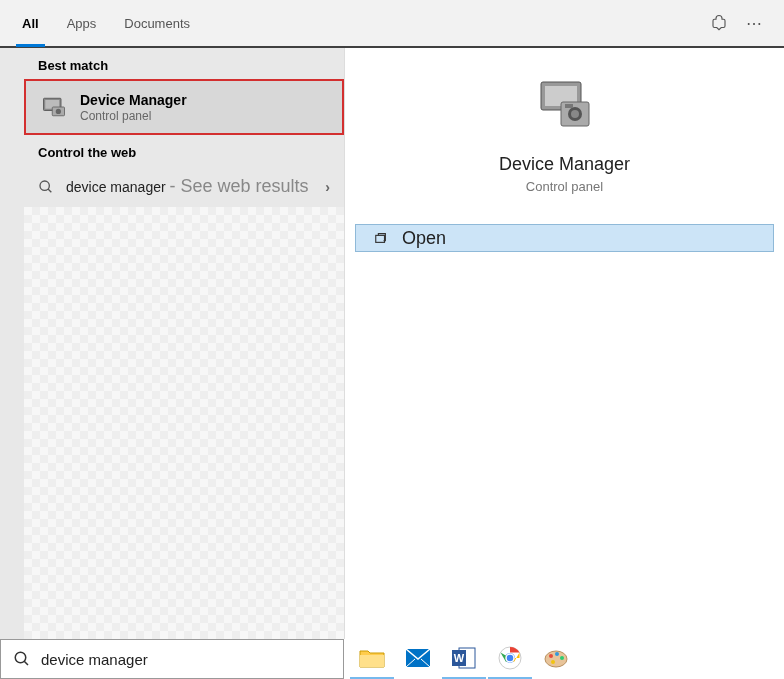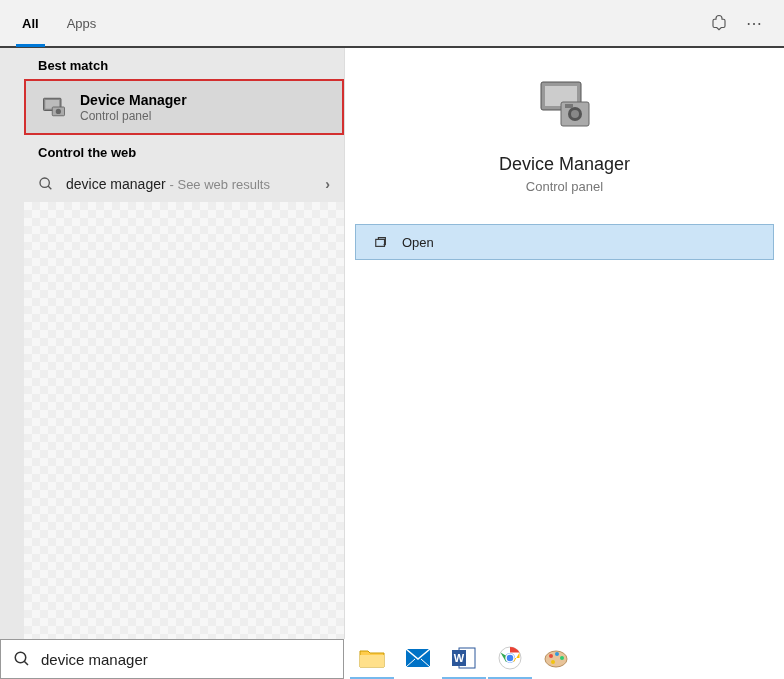--- a/index.html
+++ b/index.html
@@ -22,56 +22,57 @@
     .result-item { display: flex; align-items: center; padding: 10px 12px; cursor: pointer; }
     .result-item.highlighted { background: #d8d8d8; border: 2px solid #d32f2f; }
     .result-icon-box { width: 32px; height: 32px; display: flex; align-items: center; justify-content: center; margin-right: 10px; }
     .result-text { flex: 1; }
     .result-title { font-size: 14px; font-weight: 600; color: #000; }
     .result-subtitle { font-size: 12px; color: #666; margin-top: 1px; }
     
     .web-item { display: flex; align-items: center; padding: 10px 14px; cursor: pointer; }
     .web-icon { width: 18px; margin-right: 10px; color: #555; }
     .web-text { flex: 1; font-size: 14px; color: #222; }
-    .web-hint { color: #888; font-size: 13px; }
+    .web-hint { color: #888; font-size: 18px; }
     .web-arrow { color: #666; font-size: 14px; font-weight: bold; }
     
     .checker { flex: 1; background-image: 
       linear-gradient(45deg, #eee 25%, transparent 25%),
       linear-gradient(-45deg, #eee 25%, transparent 25%),
       linear-gradient(45deg, transparent 75%, #eee 75%),
       linear-gradient(-45deg, transparent 75%, #eee 75%);
       background-size: 16px 16px;
       background-position: 0 0, 0 8px, 8px -8px, -8px 0;
       background-color: #f7f7f7;
     }
     
     .preview { text-align: center; padding-top: 20px; }
     .preview-title { font-size: 18px; color: #222; margin-top: 16px; }
     .preview-subtitle { font-size: 13px; color: #777; margin-top: 4px; }
     
-    .action-btn { margin-top: 30px; width: 100%; height: 36px; background: #cce4f7; border: 1px solid #8fb9d8; display: flex; align-items: center; padding: 0 18px; cursor: pointer; font-size: 13px; color: #222; }
+    .action-btn { margin-top: 30px; width: 100%; height: 28px; background: #cce4f7; border: 1px solid #8fb9d8; display: flex; align-items: center; padding: 0 18px; cursor: pointer; font-size: 18px; color: #222; }
     .action-btn .open-icon { margin-right: 14px; color: #333; font-size: 13px; }
     
     .taskbar { position: absolute; bottom: 0; left: 0; right: 0; height: 40px; display: flex; align-items: center; }
     .search-box { width: 344px; height: 40px; background: #fff; border: 1px solid #999; display: flex; align-items: center; padding: 0 12px; }
     .search-box .sicon { color: #555; margin-right: 10px; }
     .search-box input { border: none; outline: none; font-size: 15px; flex: 1; color: #222; }
     .task-icons { flex: 1; height: 40px; display: flex; align-items: center; gap: 2px; padding-left: 6px; background: transparent; }
     .task-icon { width: 44px; height: 40px; display: flex; align-items: center; justify-content: center; cursor: pointer; border-bottom: 2px solid transparent; }
     .task-icon.running { border-bottom-color: #76b9ed; }
     
     svg { display: block; }
   </style>
 </head>
 <body>
 
 <div class="top-tabs">
   <div class="tab active">All</div>
   <div class="tab">Apps</div>
+  <div class="tab">Documents</div>
   <div class="top-right">
     <span class="icon-btn">
       <svg width="18" height="18" viewBox="0 0 24 24" fill="none" stroke="#555" stroke-width="1.5">
           <path d="M12 2a4 4 0 0 0-4 4v1H6a2 2 0 0 0-2 2v7a2 2 0 0 0 2 2h3l3 3 3-3h3a2 2 0 0 0 2-2V9a2 2 0 0 0-2-2h-2V6a4 4 0 0 0-4-4z"></path>
         </svg>
     </span>
     <span class="icon-btn">⋯</span>
   </div>
 </div>
 

